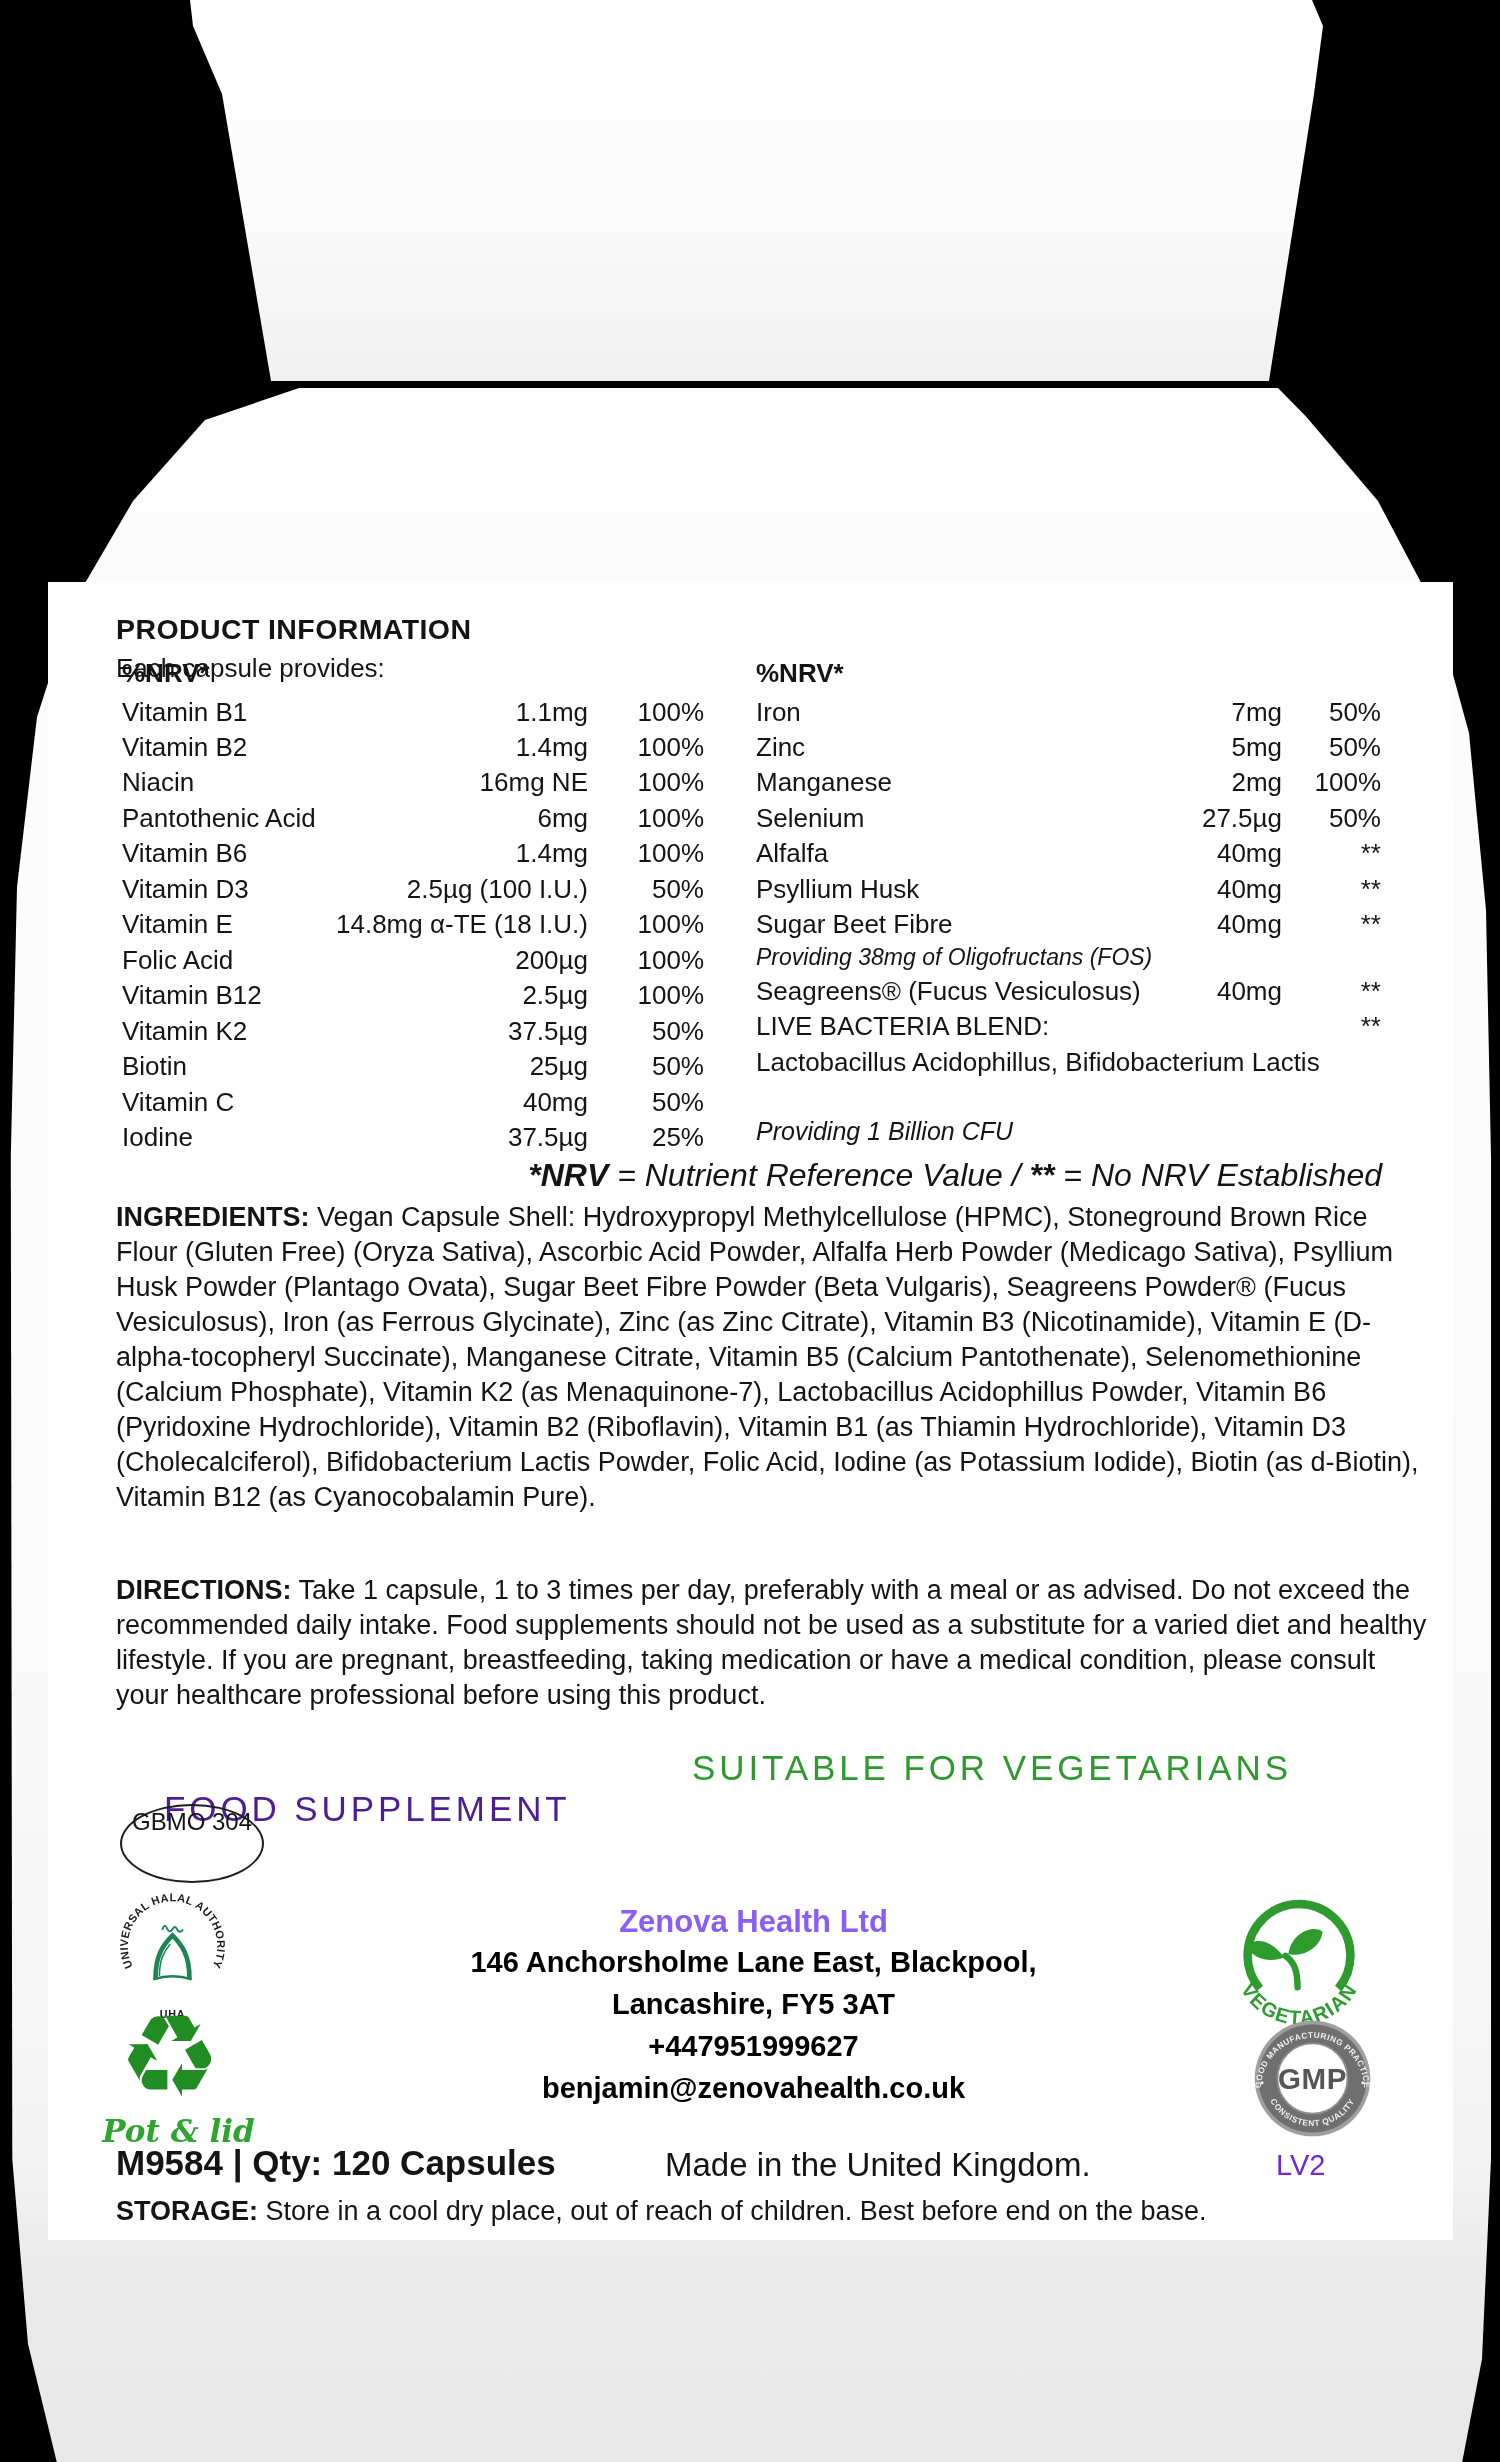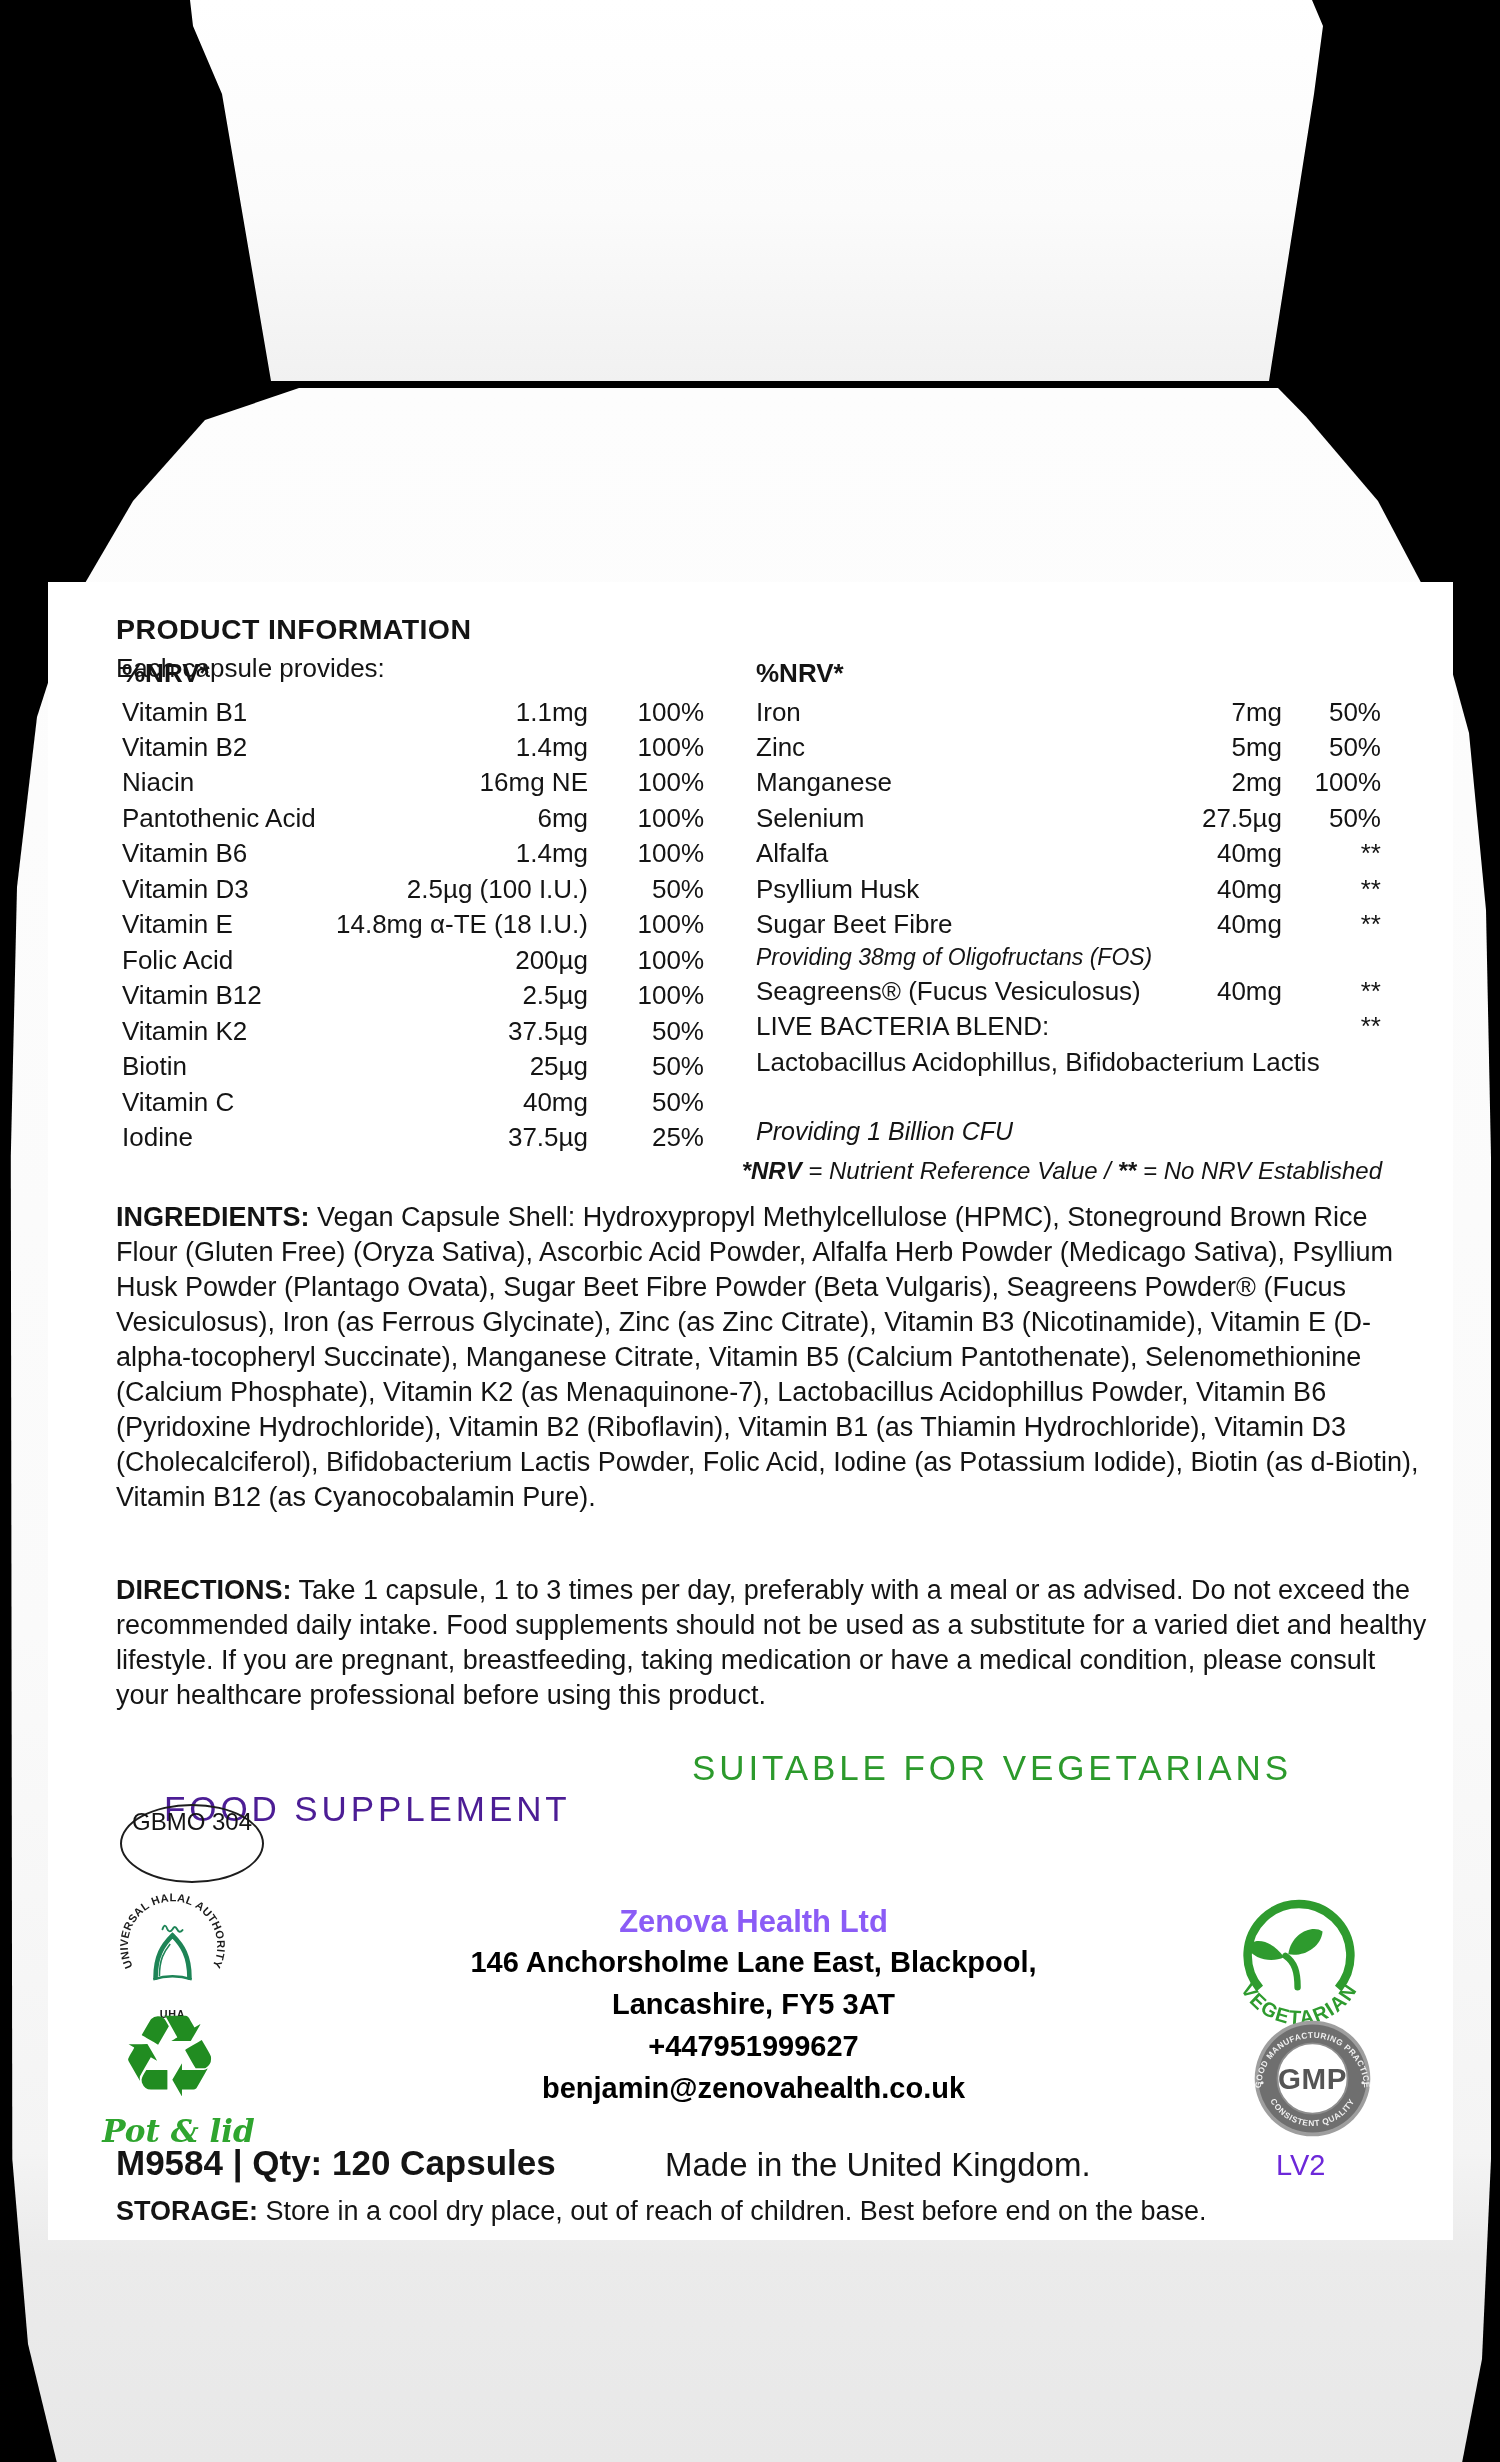--- a/index.html
+++ b/index.html
@@ -32,21 +32,21 @@
   .row{position:absolute;display:flex;align-items:center;height:35px;
        left:74px;width:582px;font-size:26px;white-space:nowrap;}
   .row.rcol{left:708px;width:625px;}
   .row .n{flex:0 1 auto;}
   .row .a{margin-left:auto;}
   .row .v{flex:0 0 116px;width:116px;text-align:right;}
   .row.rcol .v{flex:0 0 99px;width:99px;}
   .note{font-style:italic;font-size:23px;white-space:nowrap;}
   .species{left:708px;width:617px;font-size:26px;line-height:35px;}
   .cfu{left:708px;font-size:25px;font-style:italic;white-space:nowrap;}
-  .footnote{left:74px;width:1260px;top:575px;text-align:right;font-size:24px;
+  .footnote{left:74px;width:1260px;top:575px;text-align:right;font-size:32px;
             font-style:italic;white-space:nowrap;}
   .footnote b{font-weight:bold;}
 
   .para{left:68px;width:1311px;font-size:27px;line-height:35px;}
   .para b{font-weight:bold;}
 
   .banner-black{left:116px;top:1166px;font-size:35px;letter-spacing:3.9px;color:#4c1d95;white-space:nowrap;margin-top:41px;}
   .banner-green{left:644px;top:1166px;font-size:35px;letter-spacing:3.9px;color:#2c9a2c;white-space:nowrap;}
 
   .oval{left:72px;top:1222px;width:140px;height:75px;border:2.3px solid #1d1d1d;

